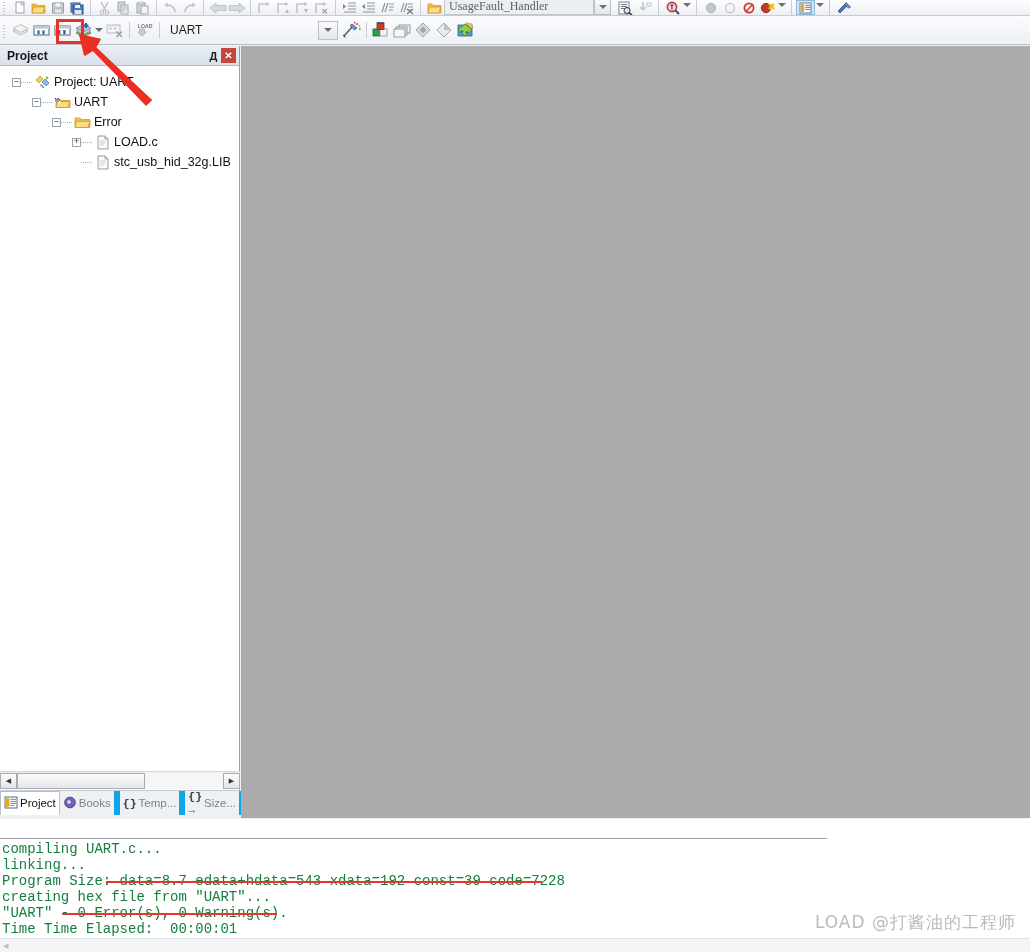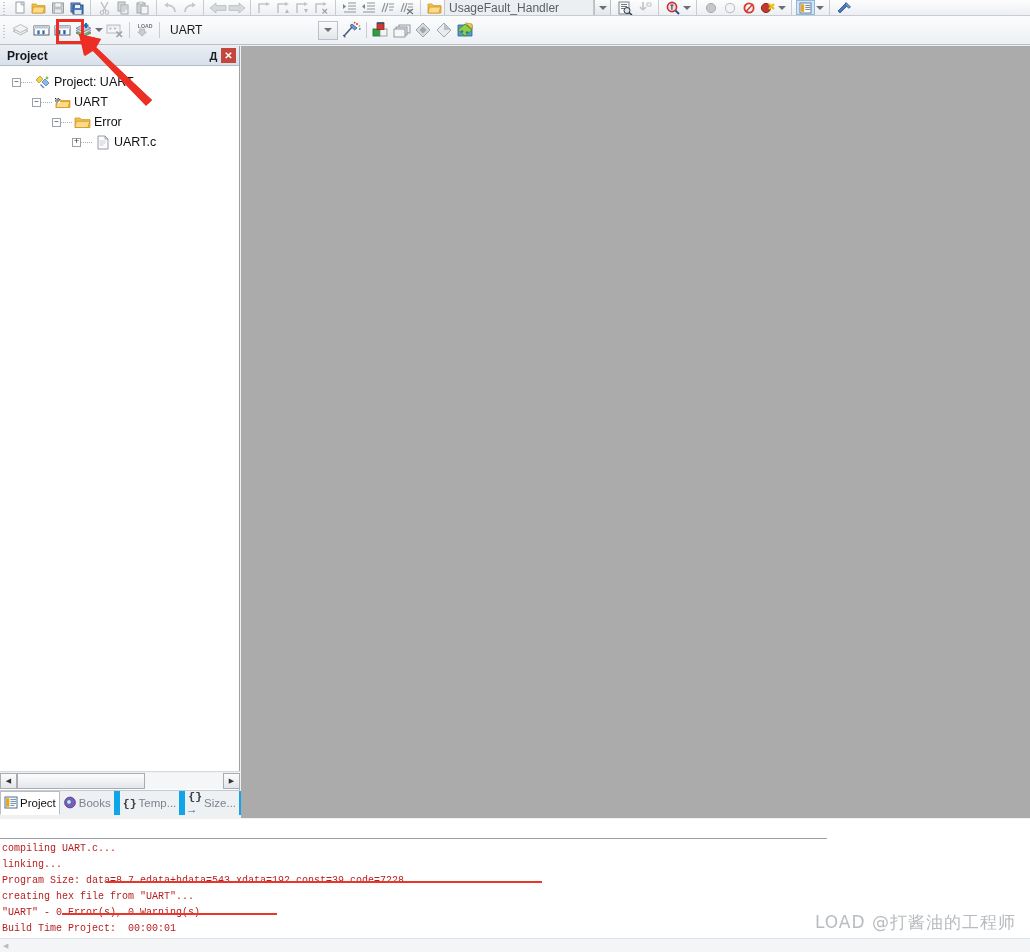--- a/index.html
+++ b/index.html
@@ -10,21 +10,21 @@
     background:#f0f0f0;
     color:#000;
     position:relative;
   }
 
   
   .toolbar-row1 {
     position:absolute; left:0; top:0; width:1030px; height:16px;
     background: linear-gradient(#fdfdfd,#eceff3);
     border-bottom:1px solid #c8ccd1;
-    display:flex; align-items:center; overflow:hidden;
+    display:flex; align-items:flex-end; overflow:hidden;font-family:Liberation Serif, serif;
   }
   .toolbar-row2 {
     position:absolute; left:0; top:16px; width:1030px; height:29px;
     background: linear-gradient(#fbfcfd,#edf0f4);
     border-bottom:1px solid #b9bdc4;
     display:flex; align-items:center; overflow:hidden;
   }
   .tb-grip {
     width:7px; height:15px; margin:0 2px 0 1px; flex:none;
     background-image: repeating-linear-gradient(to bottom,#c3c7cc 0,#c3c7cc 1px,transparent 1px,transparent 3px);
@@ -135,22 +135,22 @@
   .build-panel { position:absolute; left:0; top:819px; width:1030px; height:133px; background:#fff; }
   .build-title {
     height:18px; background:linear-gradient(#e9eef4,#dbe2ec);
     border-bottom:1px solid #b4bcc6; border-top:1px solid #c6cad0;
     display:flex; align-items:center; padding-left:4px;
     font-weight:bold; font-size:12px; color:#15181c;
   }
   .build-body {
     position:absolute; left:0; top:19px; width:827px; height:114px;
     background:#fff; border:1px solid #9aa0a6; border-left:none; border-right:none;
-    font-family:"Liberation Mono", monospace; font-size:10px;
-    color:#b91c1c; padding:2px 0 0 2px; overflow:hidden;
+    font-family:"Liberation Mono", monospace; font-size:14px;
+    color:#15803d; padding:2px 0 0 2px; overflow:hidden;
   }
   .bline { height:16px; line-height:16px; white-space:pre; position:relative; }
 
   .underline {
     position:absolute; height:2px; background:#e8362a;
   }
 
   
   .bo-scroll {
     position:absolute; left:0; bottom:0; width:1030px; height:14px;
@@ -571,23 +571,36 @@
       <span class="ind" style="width:68px"></span>
       <span class="tbox">+</span>
       <span class="tdot"></span>
       <span class="ticon">
         <svg width="14" height="15" viewBox="0 0 14 15">
           <path d="M2 1h7l3 3v10H2Z" fill="#fafbfc" stroke="#7e858c" stroke-width=".8"></path>
           <path d="M9 1 L12 4 L9 4 Z" fill="#dfe3e7" stroke="#7e858c" stroke-width=".6"></path>
           <path d="M3.6 6h6M3.6 8h6M3.6 10h4" stroke="#b6bcc2" stroke-width=".7"></path>
         </svg>
       </span>
-      <span class="tlabel">UART.c</span>
-    </div>
-
+      <span class="tlabel">LOAD.c</span>
+    </div>
+
+    <div class="tnode">
+      <span class="ind" style="width:68px"></span>
+      <span class="tbox blank"></span>
+      <span class="tdot"></span>
+      <span class="ticon">
+        <svg width="14" height="15" viewBox="0 0 14 15">
+          <path d="M2 1h7l3 3v10H2Z" fill="#fafbfc" stroke="#7e858c" stroke-width=".8"></path>
+          <path d="M9 1 L12 4 L9 4 Z" fill="#dfe3e7" stroke="#7e858c" stroke-width=".6"></path>
+          <path d="M3.6 6h6M3.6 8h6M3.6 10h4" stroke="#b6bcc2" stroke-width=".7"></path>
+        </svg>
+      </span>
+      <span class="tlabel">stc_usb_hid_32g.LIB</span>
+    </div>
 
   </div>
 </div>
 
 <div class="hscroll">
   <div class="hs-btn">◀</div>
   <div class="hs-track">
     <div class="hs-thumb"></div>
   </div>
   <div class="hs-btn">▶</div>
@@ -625,21 +638,21 @@
 
 <div class="editor-area"></div>
 
 <div class="build-panel">
   <div class="build-body">
     <div class="bline">compiling UART.c...</div>
     <div class="bline">linking...</div>
     <div class="bline">Program Size: data=8.7 edata+hdata=543 xdata=192 const=39 code=7228</div>
     <div class="bline">creating hex file from "UART"...</div>
     <div class="bline">"UART" - 0 Error(s), 0 Warning(s).</div>
-    <div class="bline">Build Time Project:  00:00:01</div>
+    <div class="bline">Time Time Elapsed:  00:00:01</div>
 
     <div class="underline" style="left:106px; top:42px; width:436px;"></div>
     <div class="underline" style="left:62px; top:74px; width:215px;"></div>
   </div>
   <div class="bo-scroll">
     <span class="arr">◀</span>
   </div>
 </div>
 
 <div class="hl-box" style="left:56px; top:19px; width:28px; height:25px;"></div>

